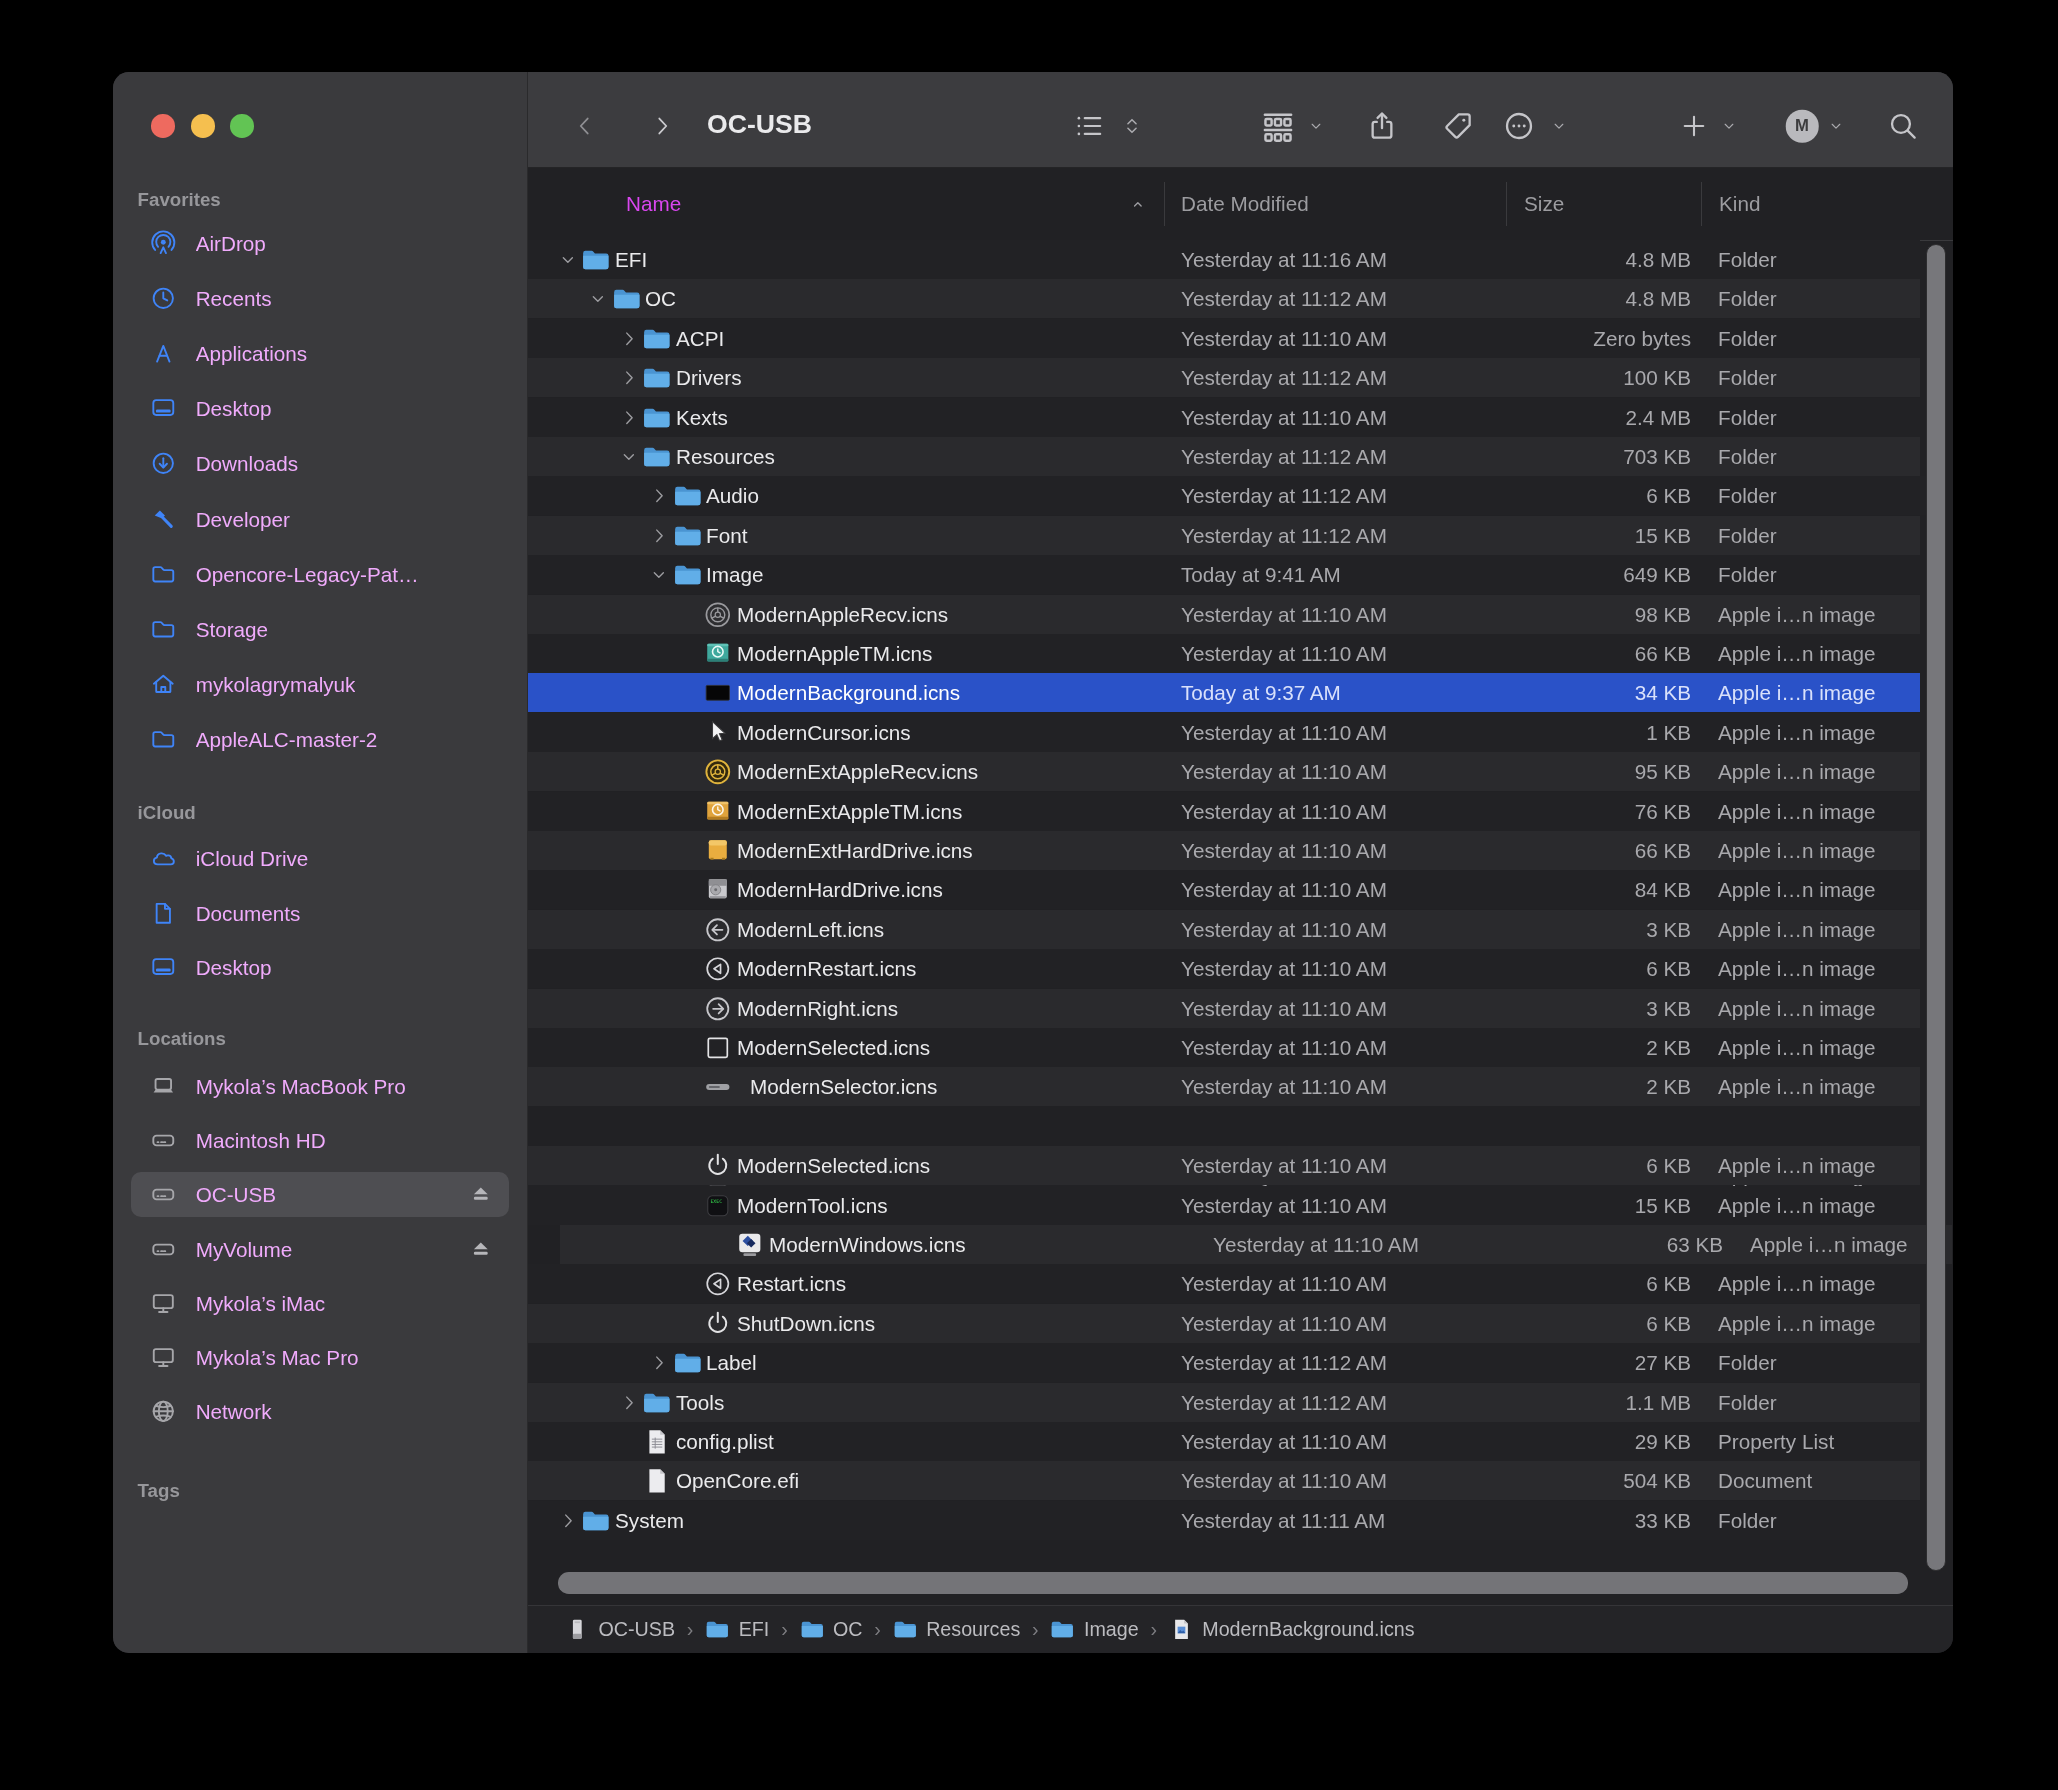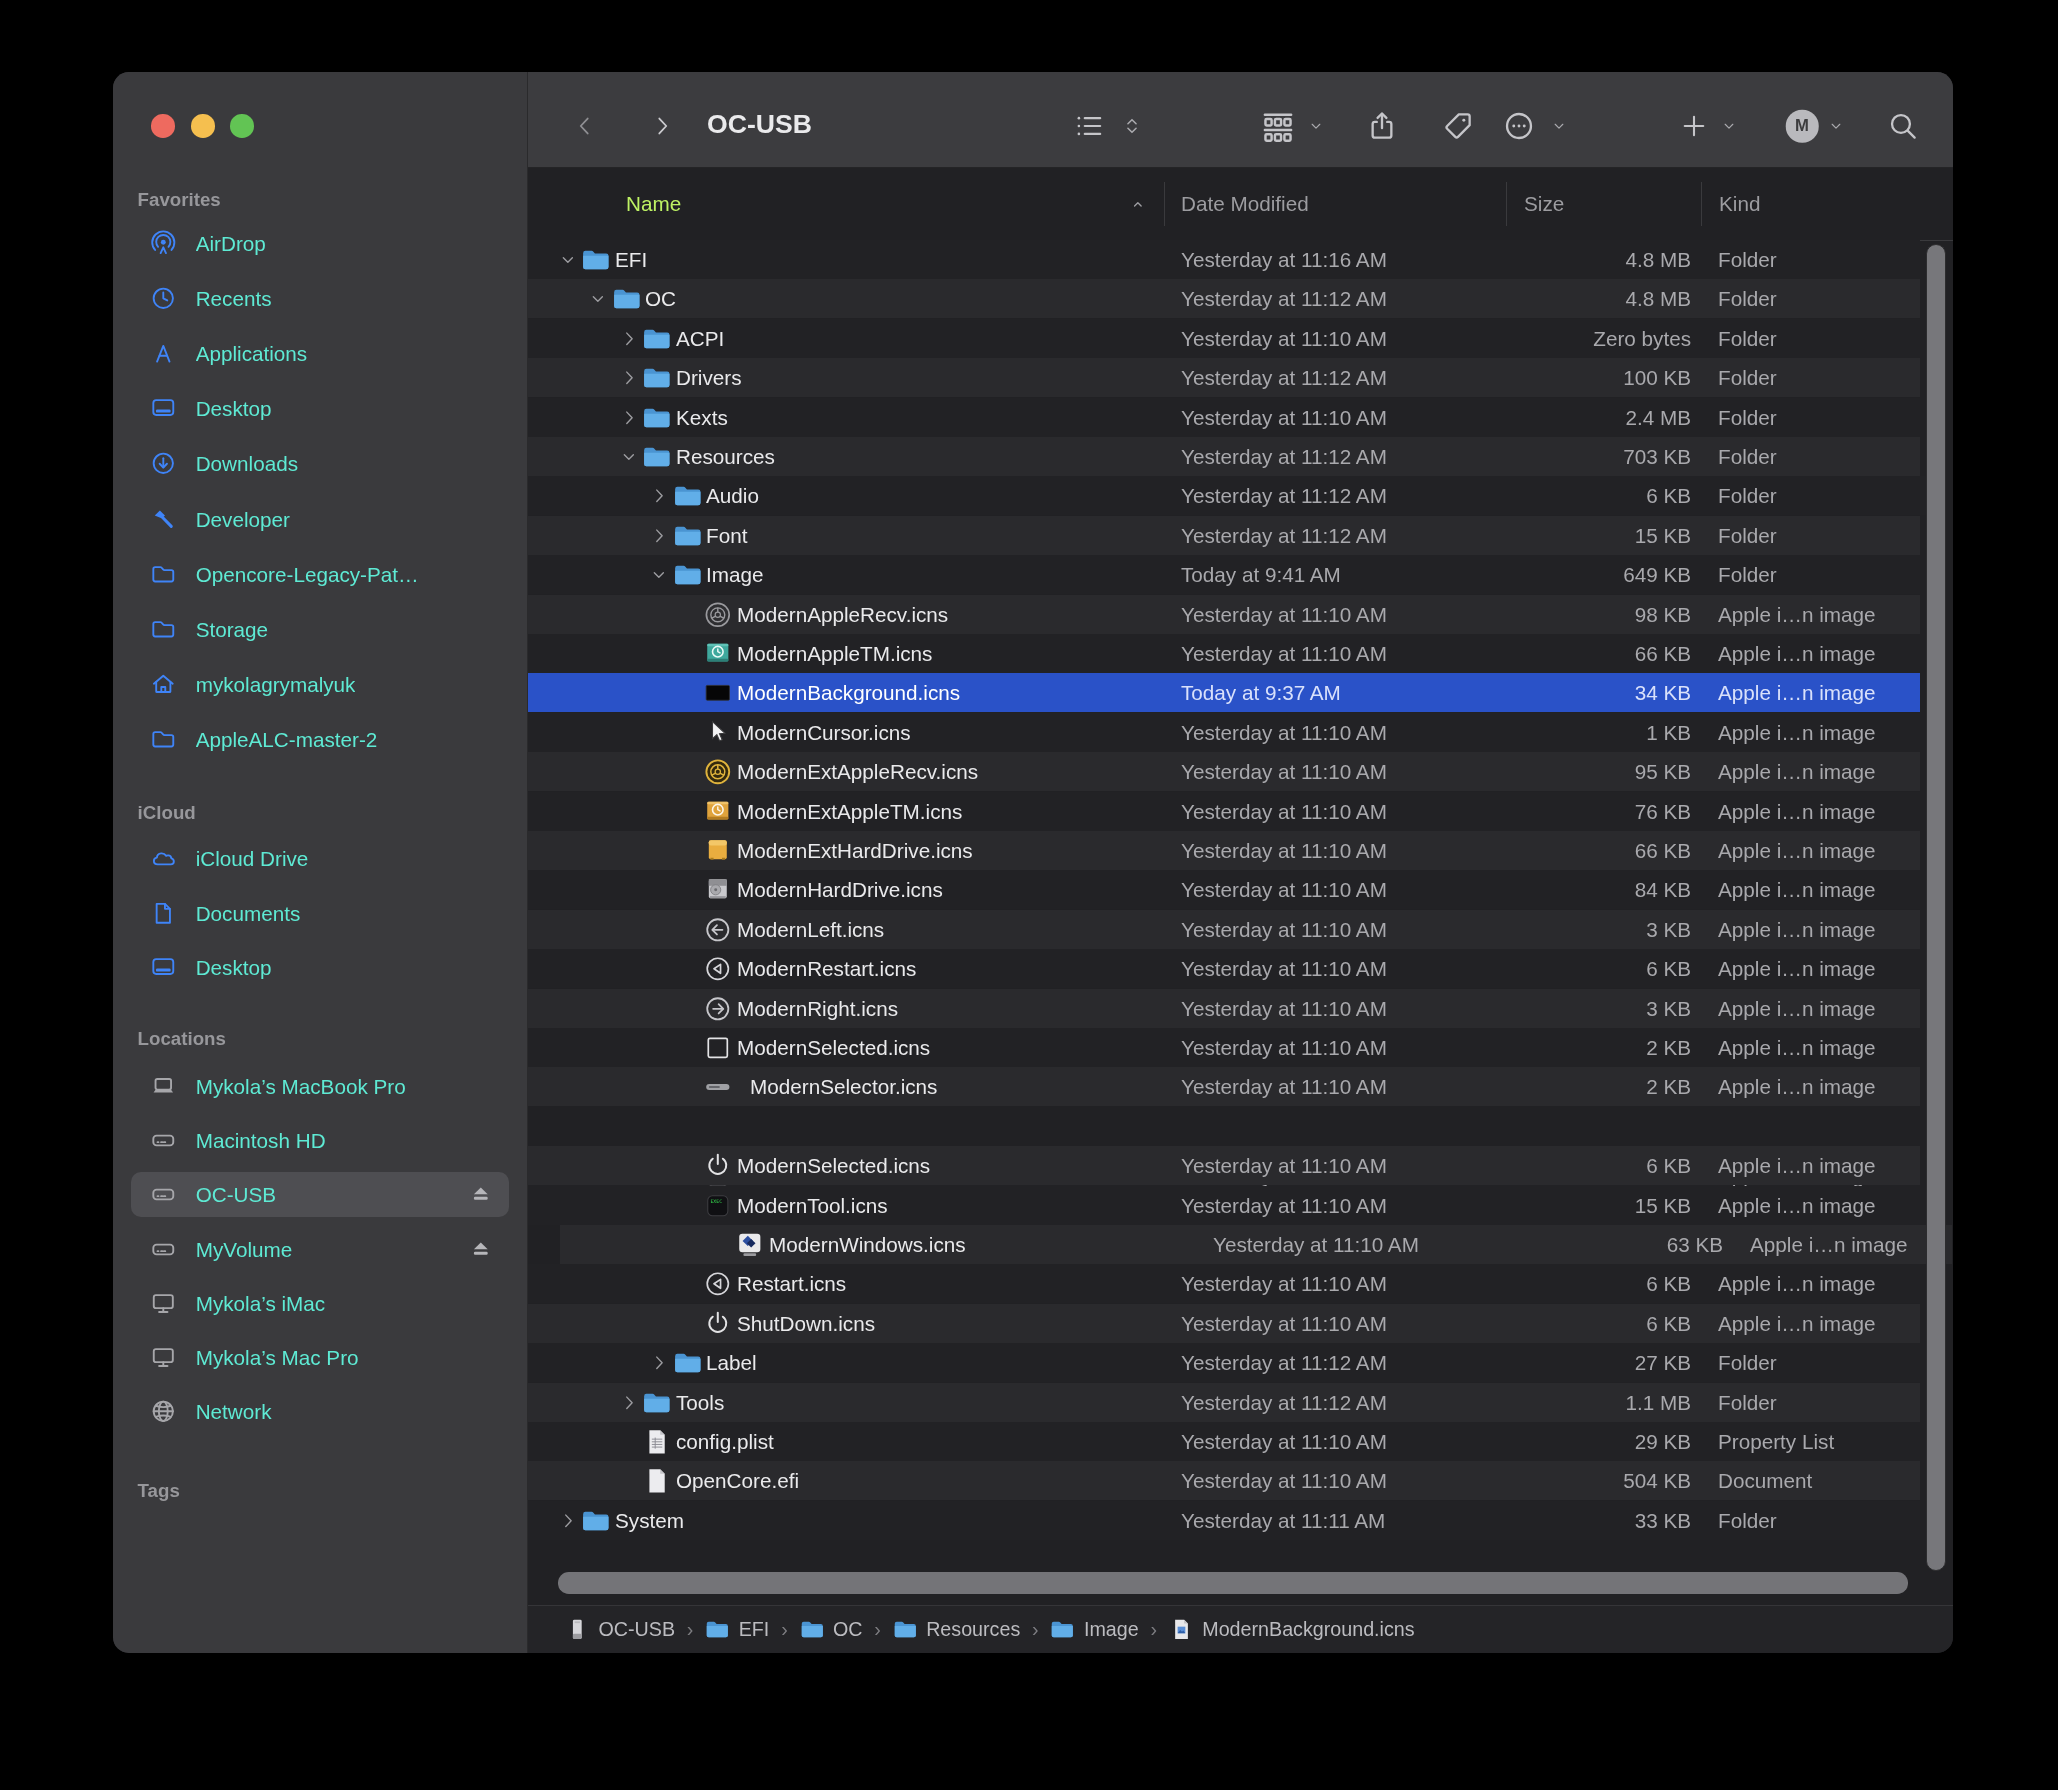--- a/index.html
+++ b/index.html
@@ -5,40 +5,40 @@
   html,body{margin:0;padding:0;background:#000;}
   body{width:2059px;height:1791px;position:relative;font-family:"Liberation Sans","DejaVu Sans",sans-serif;
        -webkit-font-smoothing:antialiased;overflow:hidden;}
   .window{position:absolute;left:113px;top:72px;width:1840px;height:1581px;border-radius:15.8px;
           background:#212124;overflow:hidden;box-shadow:0 29.6px 79px rgba(0,0,0,.7);}
   
   .sidebar{position:absolute;left:0;top:0;width:414px;height:100%;background:#3a3a3d;}
   .light{width:23.6px;height:23.6px;border-radius:50%;position:absolute;top:42px;}
   .sb-head{position:absolute;left:24.6px;transform:translateY(-50%);font-size:18.7px;font-weight:700;color:#97979b;}
   .sb-item{position:absolute;left:17.7px;width:378px;height:45px;transform:translateY(0);
-           display:flex;align-items:center;padding:0;box-sizing:border-box;border-radius:9.9px;color:#5eead4;font-size:20.7px;}
+           display:flex;align-items:center;padding:0;box-sizing:border-box;border-radius:9.9px;color:#f0abfc;font-size:20.7px;}
   .sb-item.sel{background:var(--sb-sel);}
   .sb-item .sb-label{white-space:nowrap;overflow:hidden;text-overflow:ellipsis;max-width:266px;}
   .ic{display:inline-block;position:relative;}
   .sb-ic{width:26.6px;height:26.6px;margin-left:19.7px;margin-right:18.7px;color:var(--accent);flex:none;}
   .sb-ic.gray{color:#a6a6aa;}
   .eject{width:23.6px;height:23.6px;margin-left:auto;margin-right:15.8px;color:#b6b6ba;flex:none;}
   
   .main{position:absolute;left:414px;top:0;width:1426px;height:100%;border-left:1px solid #2a2a2c;box-sizing:border-box;}
   .toolbar{position:absolute;left:0;top:0;width:100%;height:96px;background:#3c3c3f;border-bottom:1px solid #242426;box-sizing:border-box;}
   .tb{position:absolute;top:54px;transform:translate(-50%,-50%);color:#c5c5c9;}
   .tb svg{display:block;width:100%;height:100%;}
   .tb-title{position:absolute;left:179px;top:54px;transform:translateY(-54%);font-size:26.6px;font-weight:700;color:#eaeaec;}
   .chev-sm{width:16.7px;height:16.7px;color:#a9a9ad;}
   .avatar{width:32.5px;height:32.5px;border-radius:50%;background:#b9b9bd;display:flex;align-items:center;justify-content:center;}
   .avatar i{font-style:normal;font-weight:700;font-size:16.7px;color:#3c3c3e;}
   
   .colhead{position:absolute;left:0;top:96px;width:1426px;height:73px;background:#212124;border-bottom:1px solid #3a3a3d;box-sizing:border-box;}
   .colhead span{position:absolute;top:50%;transform:translateY(-50%);font-size:20.7px;color:#9c9ca0;white-space:nowrap;}
-  .colhead .c-name{left:98px;color:#bef264;}
+  .colhead .c-name{left:98px;color:#d946ef;}
   .colhead .vdiv{position:absolute;top:13.8px;bottom:13.8px;width:1px;background:#3a3a3d;}
   .sortcaret{position:absolute;left:600px;top:50%;transform:translateY(-50%);width:19.7px;height:19.7px;color:#9c9ca0;}
   
   .rows{position:absolute;left:0;top:168px;width:1392px;height:1300px;}
   .row{position:absolute;left:0;width:100%;height:39px;font-size:20.7px;line-height:39px;}
   .row.even{background:#222225;}
   .row.odd{background:#2a2a2d;}
   .row.sel{background:var(--sel-blue);}
   .row span{position:absolute;white-space:nowrap;}
   .disc{width:19.7px;height:39px;color:#9d9da1;display:flex;align-items:center;}

